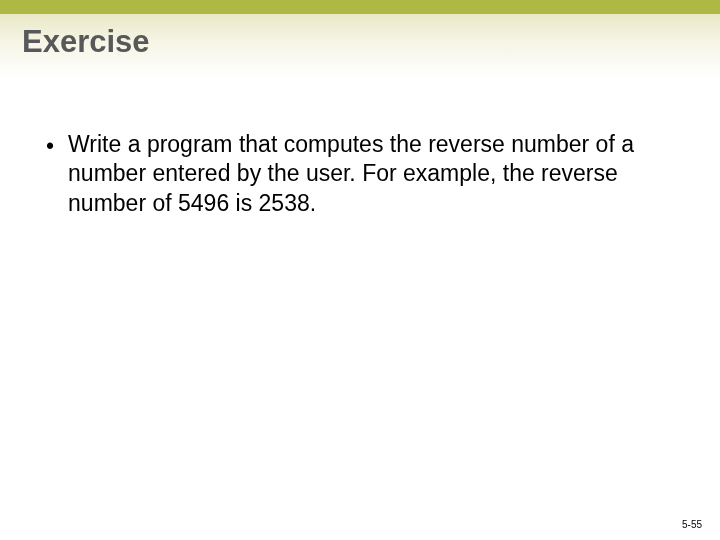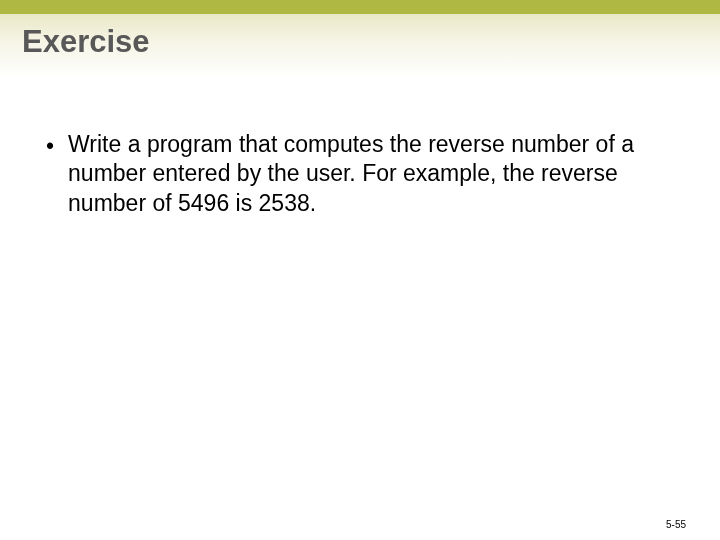--- a/index.html
+++ b/index.html
@@ -41,21 +41,21 @@
     margin-top: 2px;
   }
   .body-text {
     font-size: 23px;
     color: #000;
     line-height: 1.28;
   }
   .page-num {
     position: absolute;
     bottom: 10px;
-    right: 34px;
+    right: 18px;
     font-size: 10px;
     color: #000;
   }
 </style>
 </head>
 <body>
 
 <div class="top-bar"></div>
 
 <div class="header-area">

